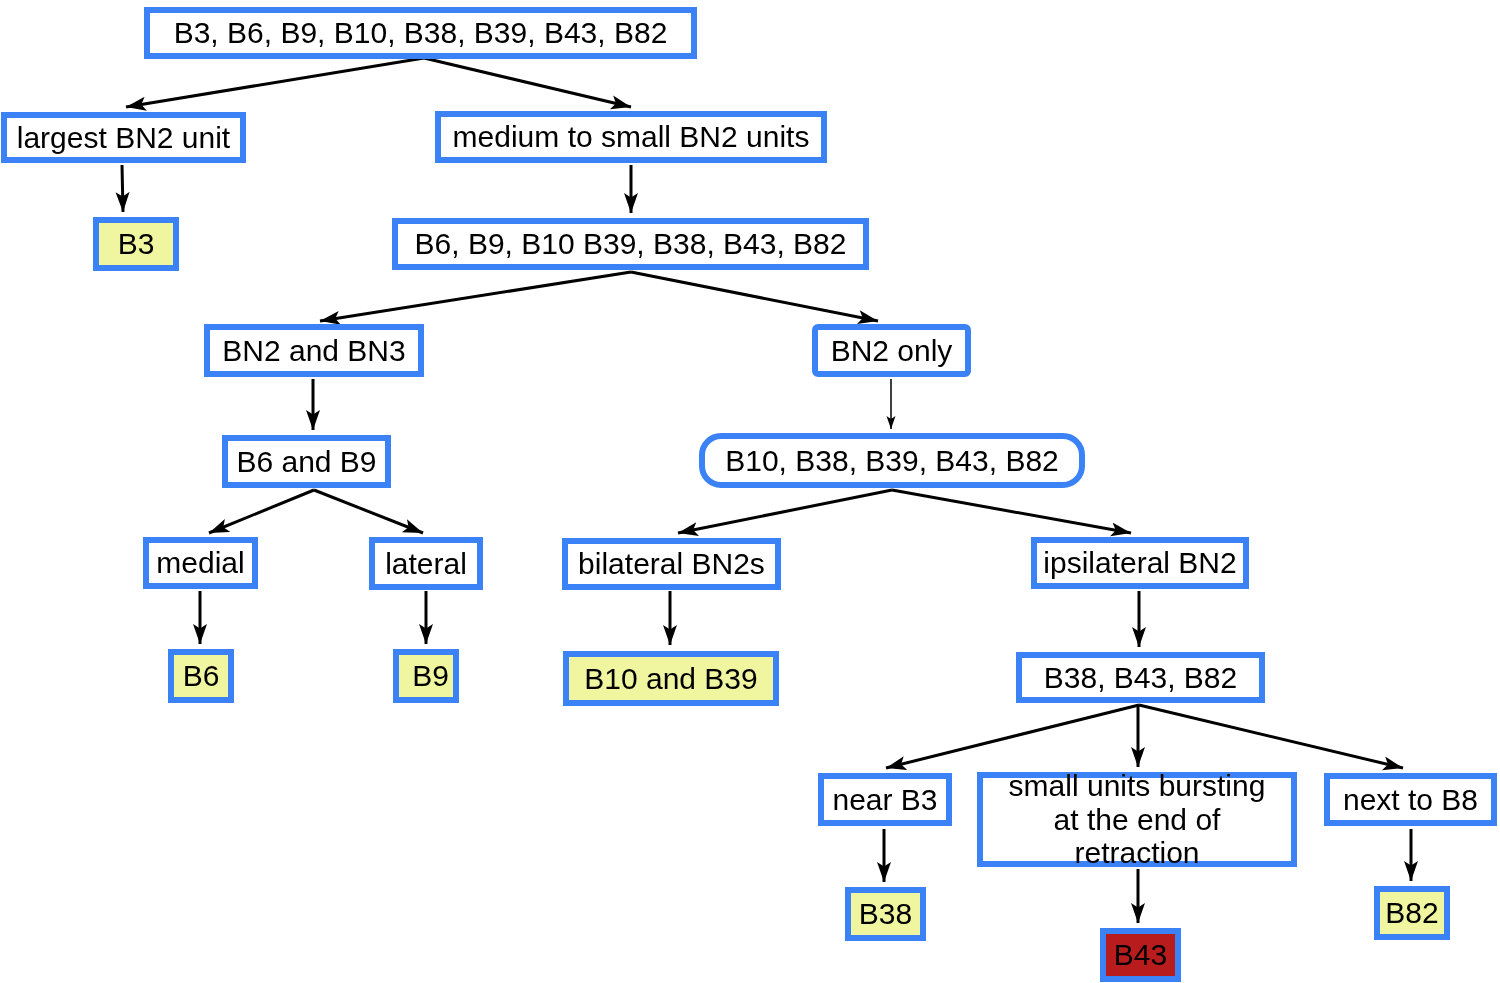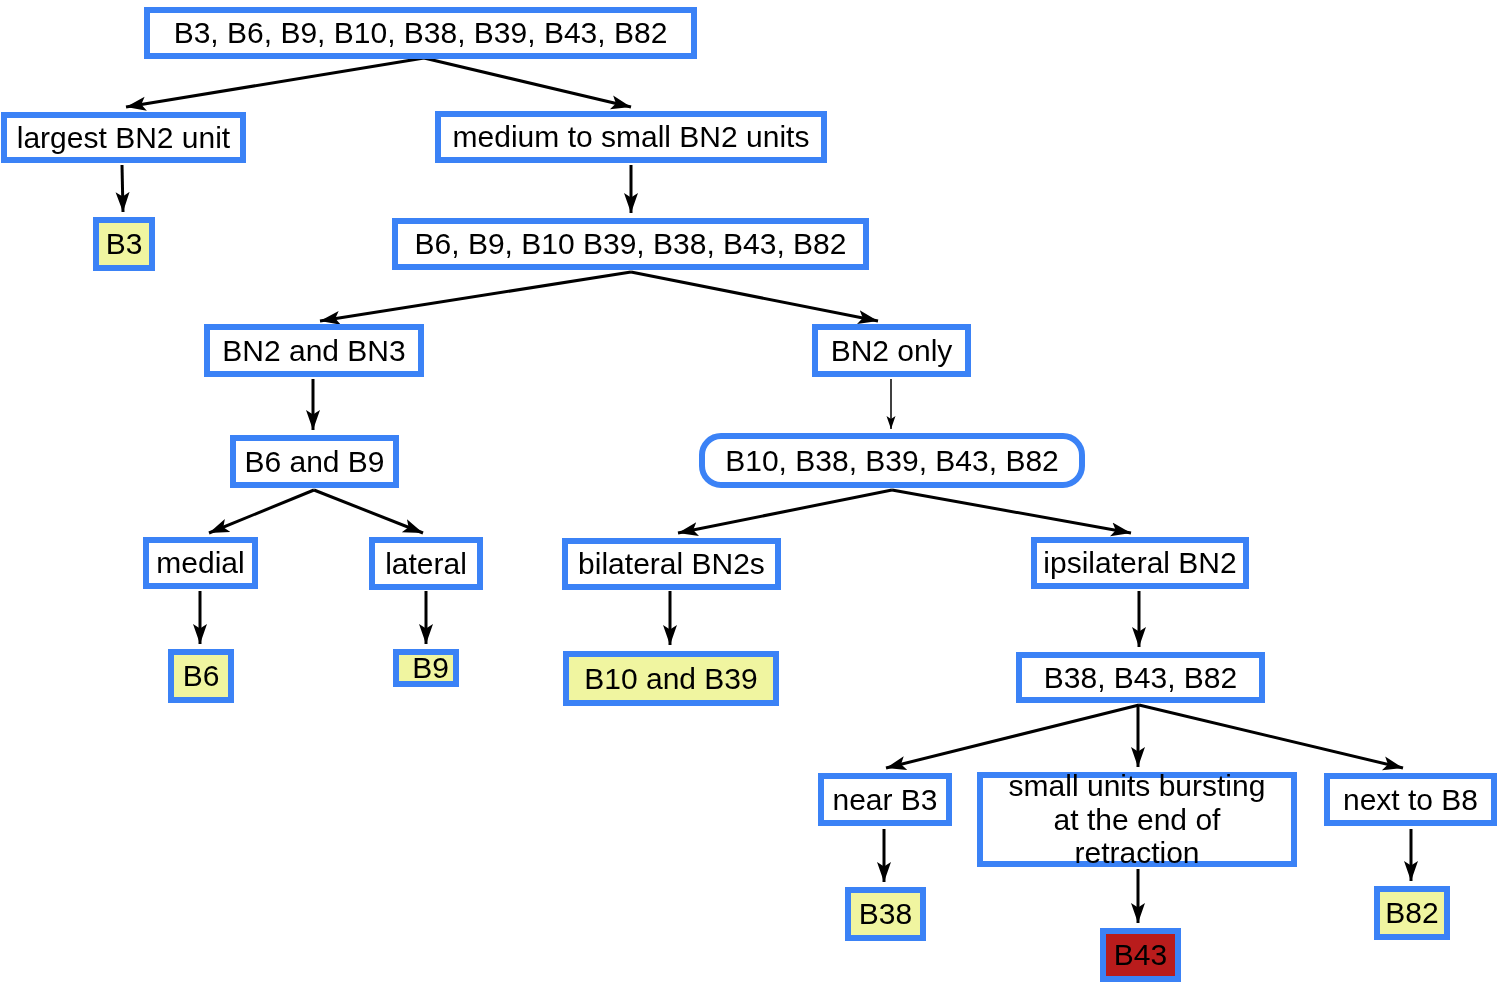--- a/index.html
+++ b/index.html
@@ -70,32 +70,32 @@
     <line x1="1138" y1="705" x2="1138" y2="767" marker-end="url(#ah)"></line>
     <line x1="1139" y1="705" x2="1403" y2="768" marker-end="url(#ah)"></line>
     <line x1="884" y1="829" x2="884" y2="882" marker-end="url(#ah)"></line>
     <line x1="1138" y1="869" x2="1138" y2="923" marker-end="url(#ah)"></line>
     <line x1="1411" y1="829" x2="1411" y2="881" marker-end="url(#ah)"></line>
   </svg>
 
   <div class="node" style="left:144px;  top:7px;   width:553px; height:52px;">B3, B6, B9, B10, B38, B39, B43, B82</div>
   <div class="node" style="left:1px;    top:112px; width:245px; height:51px;">largest BN2 unit</div>
   <div class="node" style="left:435px;  top:111px; width:392px; height:52px;">medium to small BN2 units</div>
-  <div class="node hl" style="left: 93px; top: 217px; width: 62px; height: 54px; background: rgb(240, 245, 160);">B3</div>
+  <div class="node hl" style="left: 93px; top: 217px; width: 86px; height: 54px; background: rgb(240, 245, 160);">B3</div>
   <div class="node" style="left:392px;  top:218px; width:477px; height:52px;">B6, B9, B10 B39, B38, B43, B82</div>
   <div class="node" style="left:204px;  top:324px; width:220px; height:53px;">BN2 and BN3</div>
-  <div class="node" style="left:812px;  top:324px; width:159px; height:53px;">BN2 only</div>
-  <div class="node" style="left:230px;  top:435px; width:169px; height:53px;text-align:center;">B6 and B9</div>
+  <div class="node" style="left:812px;  top:324px; width:159px; height:53px;border-radius:6px;">BN2 only</div>
+  <div class="node" style="left:222px;  top:435px; width:169px; height:53px;text-align:center;">B6 and B9</div>
   <div class="node" style="left:699px;  top:433px; width:386px; height:55px;border-radius:22px;">B10, B38, B39, B43, B82</div>
   <div class="node" style="left:143px;  top:537px; width:115px; height:52px;">medial</div>
   <div class="node" style="left:369px;  top:537px; width:114px; height:53px;">lateral</div>
   <div class="node" style="left:562px;  top:538px; width:219px; height:52px;">bilateral BN2s</div>
   <div class="node" style="left:1031px; top:537px; width:218px; height:52px;">ipsilateral BN2</div>
   <div class="node hl" style="left: 168px; top: 649px; width: 66px; height: 54px; background: rgb(240, 245, 160);">B6</div>
-  <div class="node hl" style="left: 393px; top: 649px; width: 66px; height: 38px; background: rgb(240, 245, 160); padding-left: 9px;">B9</div>
+  <div class="node hl" style="left: 393px; top: 649px; width: 66px; height: 54px; background: rgb(240, 245, 160); padding-left: 9px;">B9</div>
   <div class="node hl" style="left: 563px; top: 651px; width: 216px; height: 55px; background: rgb(240, 245, 160);">B10 and B39</div>
   <div class="node" style="left:1016px; top:652px; width:249px; height:51px;">B38, B43, B82</div>
   <div class="node" style="left:818px;  top:773px; width:134px; height:53px;">near B3</div>
   <div class="node multiline" style="left:977px; top:772px; width:320px; height:95px;">small units bursting at the end of retraction</div>
   <div class="node" style="left:1324px; top:773px; width:173px; height:53px;">next to B8</div>
   <div class="node hl" style="left: 845px; top: 887px; width: 81px; height: 54px; background: rgb(240, 245, 160);">B38</div>
   <div class="node hl" style="left: 1100px; top: 928px; width: 81px; height: 54px; background: #b91c1c;">B43</div>
   <div class="node hl" style="left: 1374px; top: 886px; width: 76px; height: 54px; background: rgb(240, 245, 160);">B82</div>
 
 </div>

